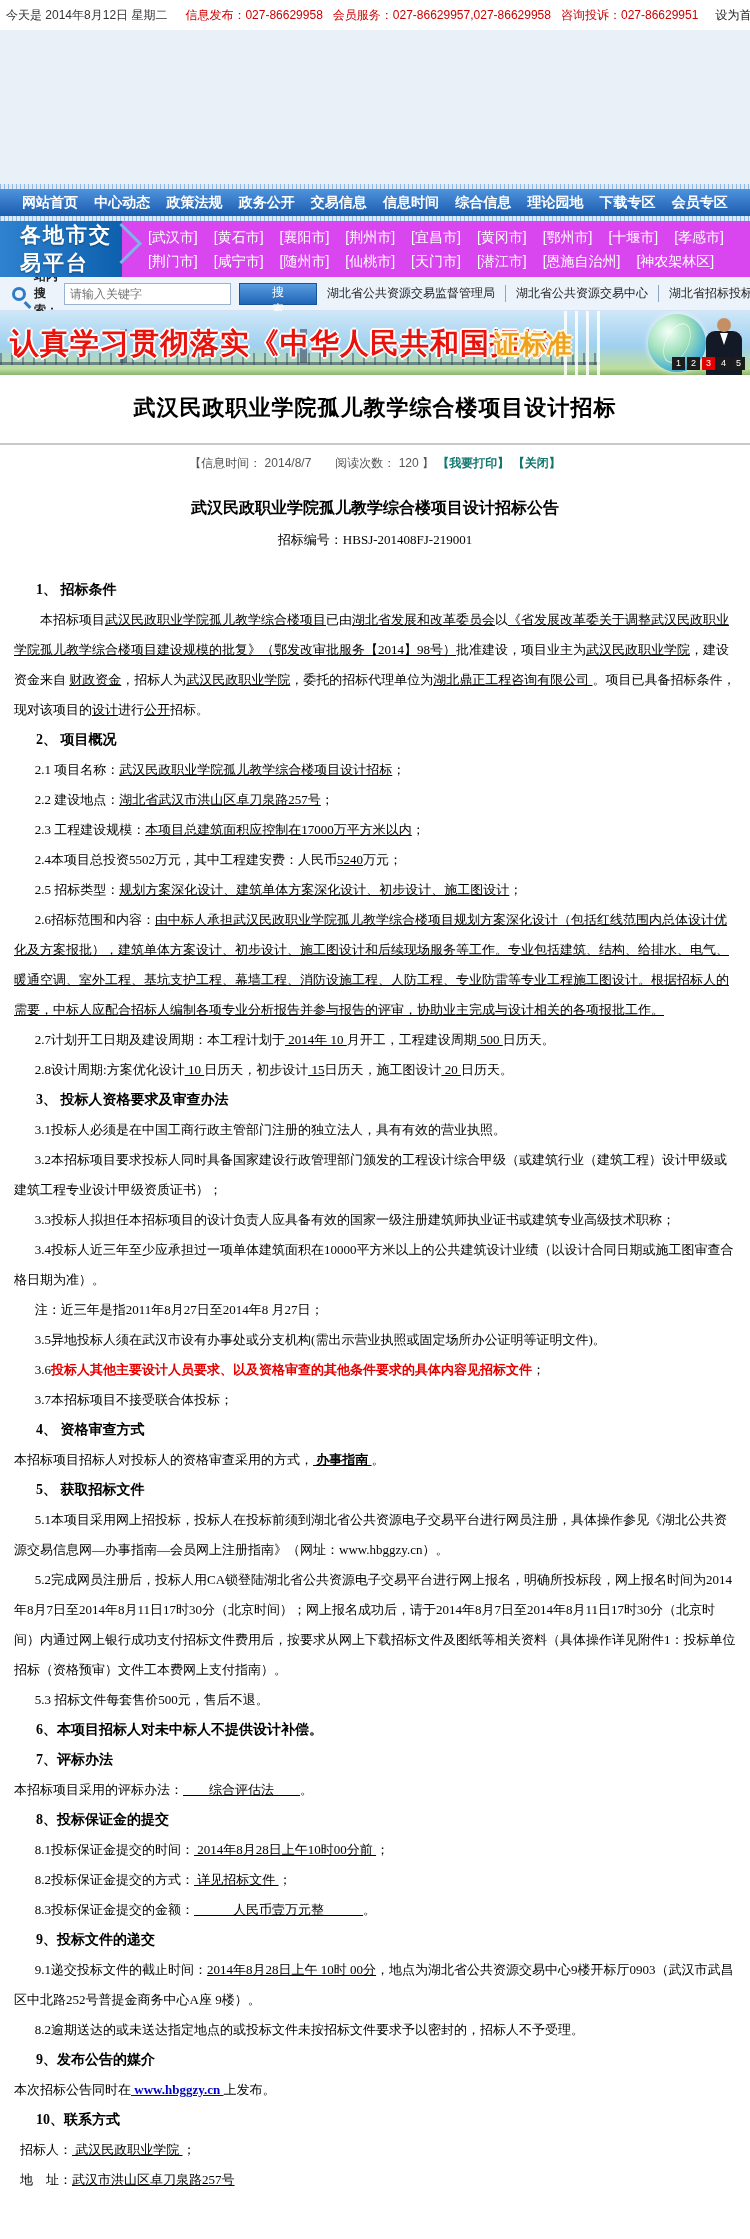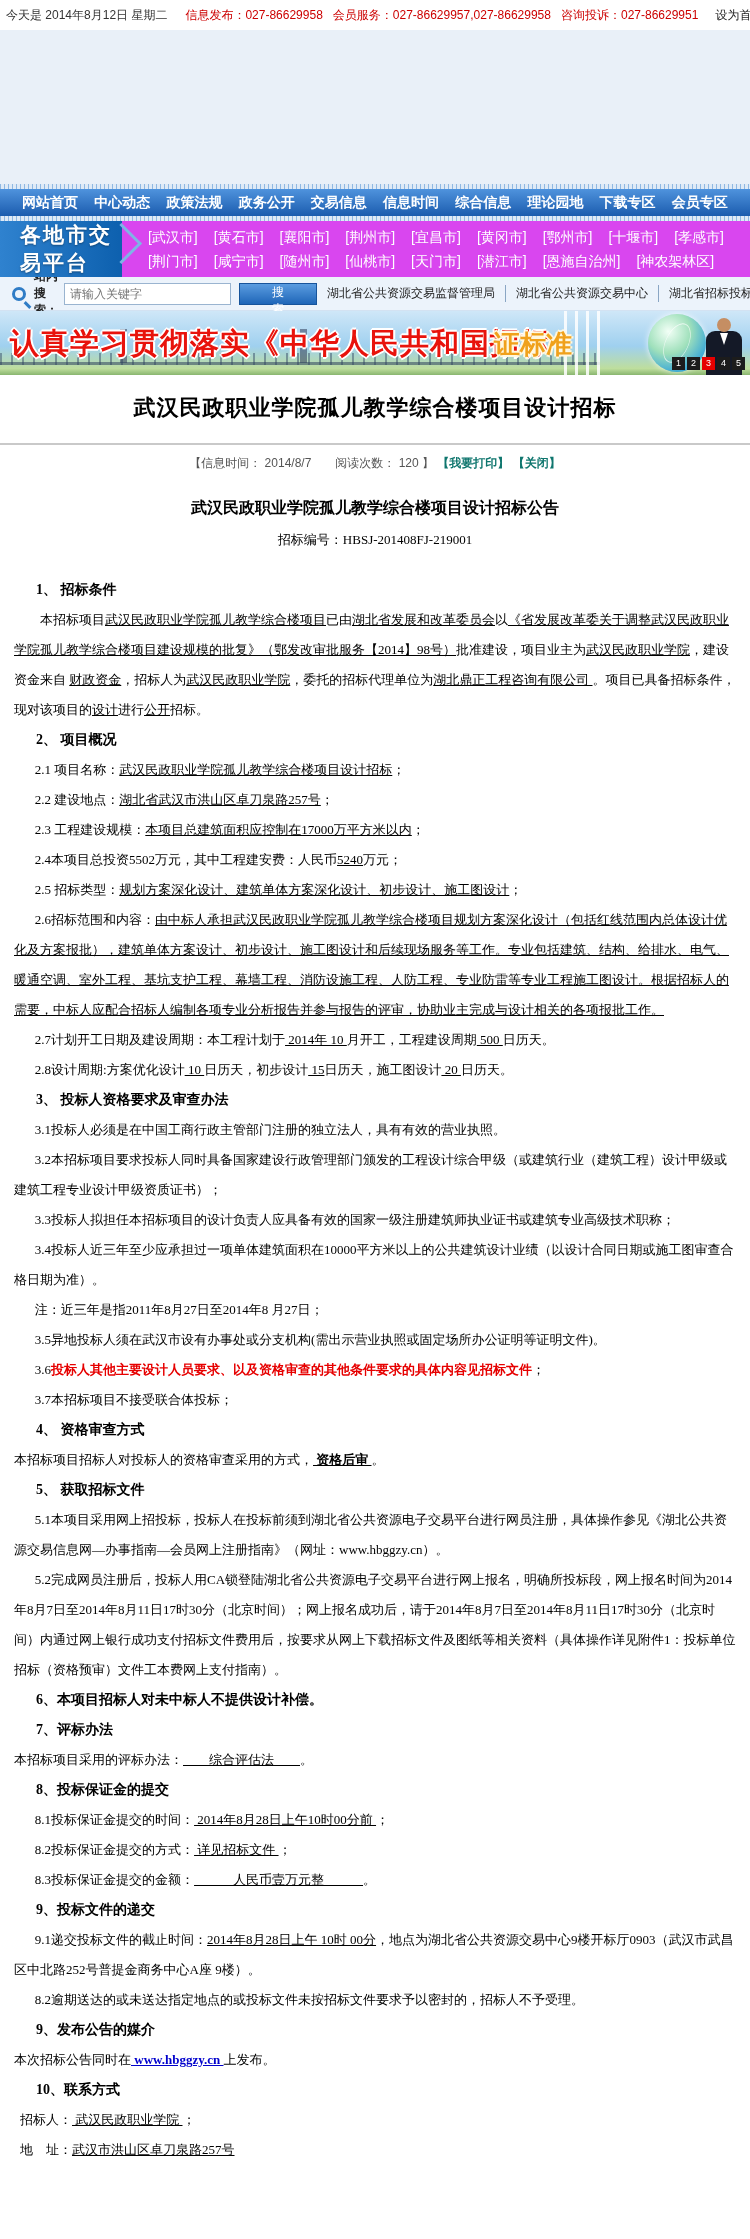--- a/index.html
+++ b/index.html
@@ -176,24 +176,25 @@
       <div class="para h"><span>3、 投标人资格要求及审查办法</span></div>
       <div class="para s"><span>3.1投标人必须是在中国工商行政主管部门注册的独立法人，具有有效的营业执照。</span></div>
       <div class="para s"><span>3.2本招标项目要求投标人同时具备国家建设行政管理部门颁发的工程设计综合甲级（或建筑行业（建筑工程）设计甲级或建筑工程专业设计甲级资质证书）；</span></div>
       <div class="para s"><span>3.3投标人拟担任本招标项目的设计负责人应具备有效的国家一级注册建筑师执业证书或建筑专业高级技术职称；</span></div>
       <div class="para s"><span>3.4投标人近三年至少应承担过一项单体建筑面积在10000平方米以上的公共建筑设计业绩（以设计合同日期或施工图审查合格日期为准）。</span></div>
       <div class="para s"><span>注：近三年是指2011年8月27日至2014年8 月27日；</span></div>
       <div class="para s"><span>3.5异地投标人须在武汉市设有办事处或分支机构(需出示营业执照或固定场所办公证明等证明文件)。</span></div>
       <div class="para s"><span>3.6</span><span class="redt">投标人其他主要设计人员要求、以及资格审查的其他条件要求的具体内容见招标文件</span><span>；</span></div>
       <div class="para s"><span>3.7本招标项目不接受联合体投标；</span></div>
       <div class="para h"><span>4、 资格审查方式</span></div>
-      <div class="para n"><span>本招标项目招标人对投标人的资格审查采用的方式，</span><span class="u b"> 资格后审 </span><span>。</span></div>
+      <div class="para n"><span>本招标项目招标人对投标人的资格审查采用的方式，</span><span class="u b"> 办事指南 </span><span>。</span></div>
       <div class="para h"><span>5、 获取招标文件</span></div>
       <div class="para s"><span>5.1本项目采用网上招投标，投标人在投标前须到湖北省公共资源电子交易平台进行网员注册，具体操作参见《湖北公共资源交易信息网—办事指南—会员网上注册指南》（网址：www.hbggzy.cn）。</span></div>
       <div class="para s"><span>5.2完成网员注册后，投标人用CA锁登陆湖北省公共资源电子交易平台进行网上报名，明确所投标段，网上报名时间为2014年8月7日至2014年8月11日17时30分（北京时间）；网上报名成功后，请于2014年8月7日至2014年8月11日17时30分（北京时间）内通过网上银行成功支付招标文件费用后，按要求从网上下载招标文件及图纸等相关资料（具体操作详见附件1：投标单位招标（资格预审）文件工本费网上支付指南）。</span></div>
+      <div class="para s"><span>5.3 招标文件每套售价500元，售后不退。</span></div>
       <div class="para h"><span>6、本项目招标人对未中标人不提供设计补偿。</span></div>
       <div class="para h"><span>7、评标办法</span></div>
       <div class="para n"><span>本招标项目采用的评标办法：</span><span class="u">　　综合评估法　　</span><span>。</span></div>
       <div class="para h"><span>8、投标保证金的提交</span></div>
       <div class="para s"><span>8.1投标保证金提交的时间：</span><span class="u"> 2014年8月28日上午10时00分前 </span><span>；</span></div>
       <div class="para s"><span>8.2投标保证金提交的方式：</span><span class="u"> 详见招标文件 </span><span>；</span></div>
       <div class="para s"><span>8.3投标保证金提交的金额：</span><span class="u">　　　人民币壹万元整　　　</span><span>。</span></div>
       <div class="para h"><span>9、投标文件的递交</span></div>
       <div class="para s"><span>9.1递交投标文件的截止时间：</span><span class="u">2014年8月28日上午 10时 00分</span><span>，地点为湖北省公共资源交易中心9楼开标厅0903（武汉市武昌区中北路252号普提金商务中心A座 9楼）。</span></div>
       <div class="para s"><span>8.2逾期送达的或未送达指定地点的或投标文件未按招标文件要求予以密封的，招标人不予受理。</span></div>

